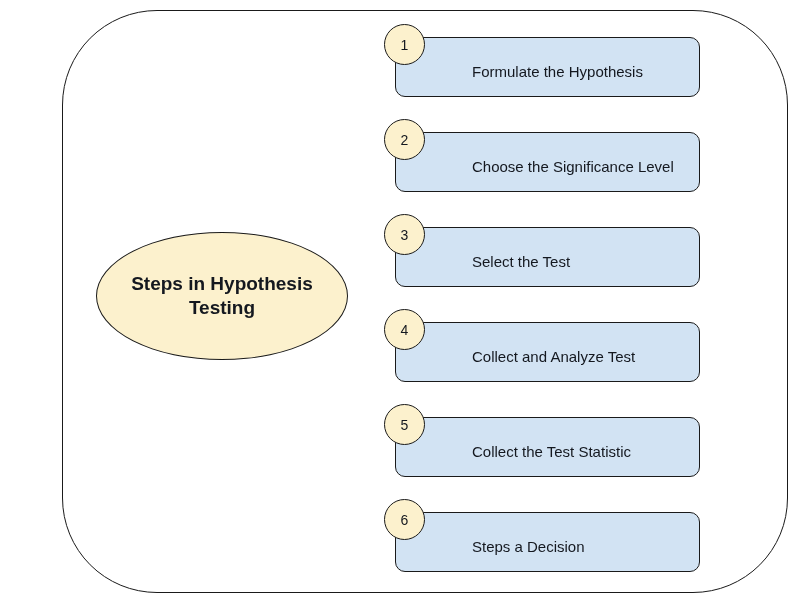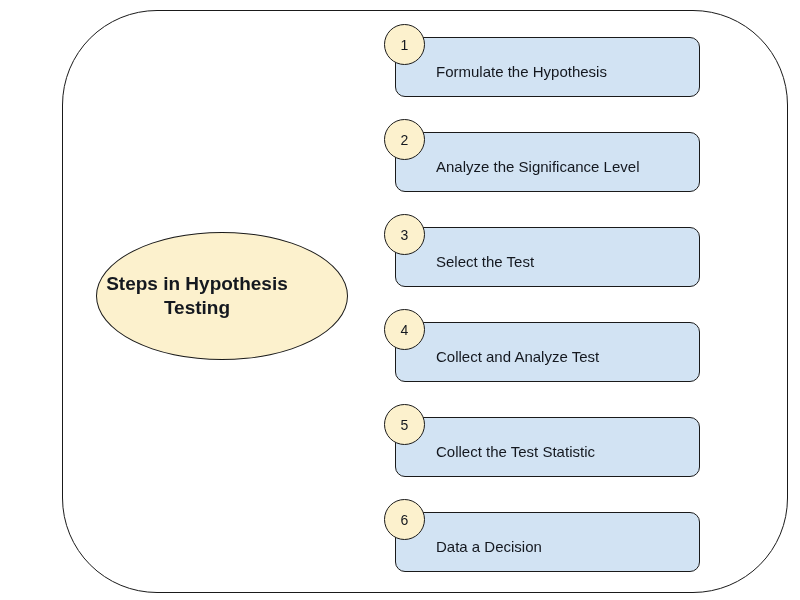--- a/index.html
+++ b/index.html
@@ -31,20 +31,21 @@
     left: 96px;
     top: 232px;
     width: 252px;
     height: 128px;
     background: var(--ellipse-fill, #fcf1cd);
     border: 1.6px solid var(--border, #1a1a1a);
     border-radius: 50%;
     box-sizing: border-box;
     display: flex;
     align-items: center;
+    justify-content: center;
     text-align: center;
   }
   .topic-title {
     font-size: 19px;
     font-weight: bold;
     line-height: 24px;
     color: var(--text, #111111);
     width: 200px;
   }
   .steps-column {
@@ -72,20 +73,21 @@
     box-sizing: border-box;
     display: flex;
     align-items: center;
     padding-left: 40px;
     padding-top: 8px;
   }
   .step-label {
     font-size: 15px;
     color: var(--text, #111111);
     white-space: nowrap;
+    margin-left: 36px;
   }
   .step-number-badge {
     position: absolute;
     left: 0;
     top: -13px;
     width: 41px;
     height: 41px;
     background: var(--badge-fill, #fcf1cd);
     border: 1.4px solid var(--border, #1a1a1a);
     border-radius: 50%;
@@ -117,21 +119,21 @@
       <div class="step-box">
         <span class="step-label">Formulate the Hypothesis</span>
       </div>
       <div class="step-number-badge">
         <span class="step-number">1</span>
       </div>
     </div>
 
     <div class="step-node">
       <div class="step-box">
-        <span class="step-label">Analyze the Significance Level</span>
+        <span class="step-label">Choose the Significance Level</span>
       </div>
       <div class="step-number-badge">
         <span class="step-number">2</span>
       </div>
     </div>
 
     <div class="step-node">
       <div class="step-box">
         <span class="step-label">Select the Test</span>
       </div>
@@ -153,21 +155,21 @@
       <div class="step-box">
         <span class="step-label">Collect the Test Statistic</span>
       </div>
       <div class="step-number-badge">
         <span class="step-number">5</span>
       </div>
     </div>
 
     <div class="step-node">
       <div class="step-box">
-        <span class="step-label">Data a Decision</span>
+        <span class="step-label">Steps a Decision</span>
       </div>
       <div class="step-number-badge">
         <span class="step-number">6</span>
       </div>
     </div>
 
   </div>
 </div>
 
 </body></html>

